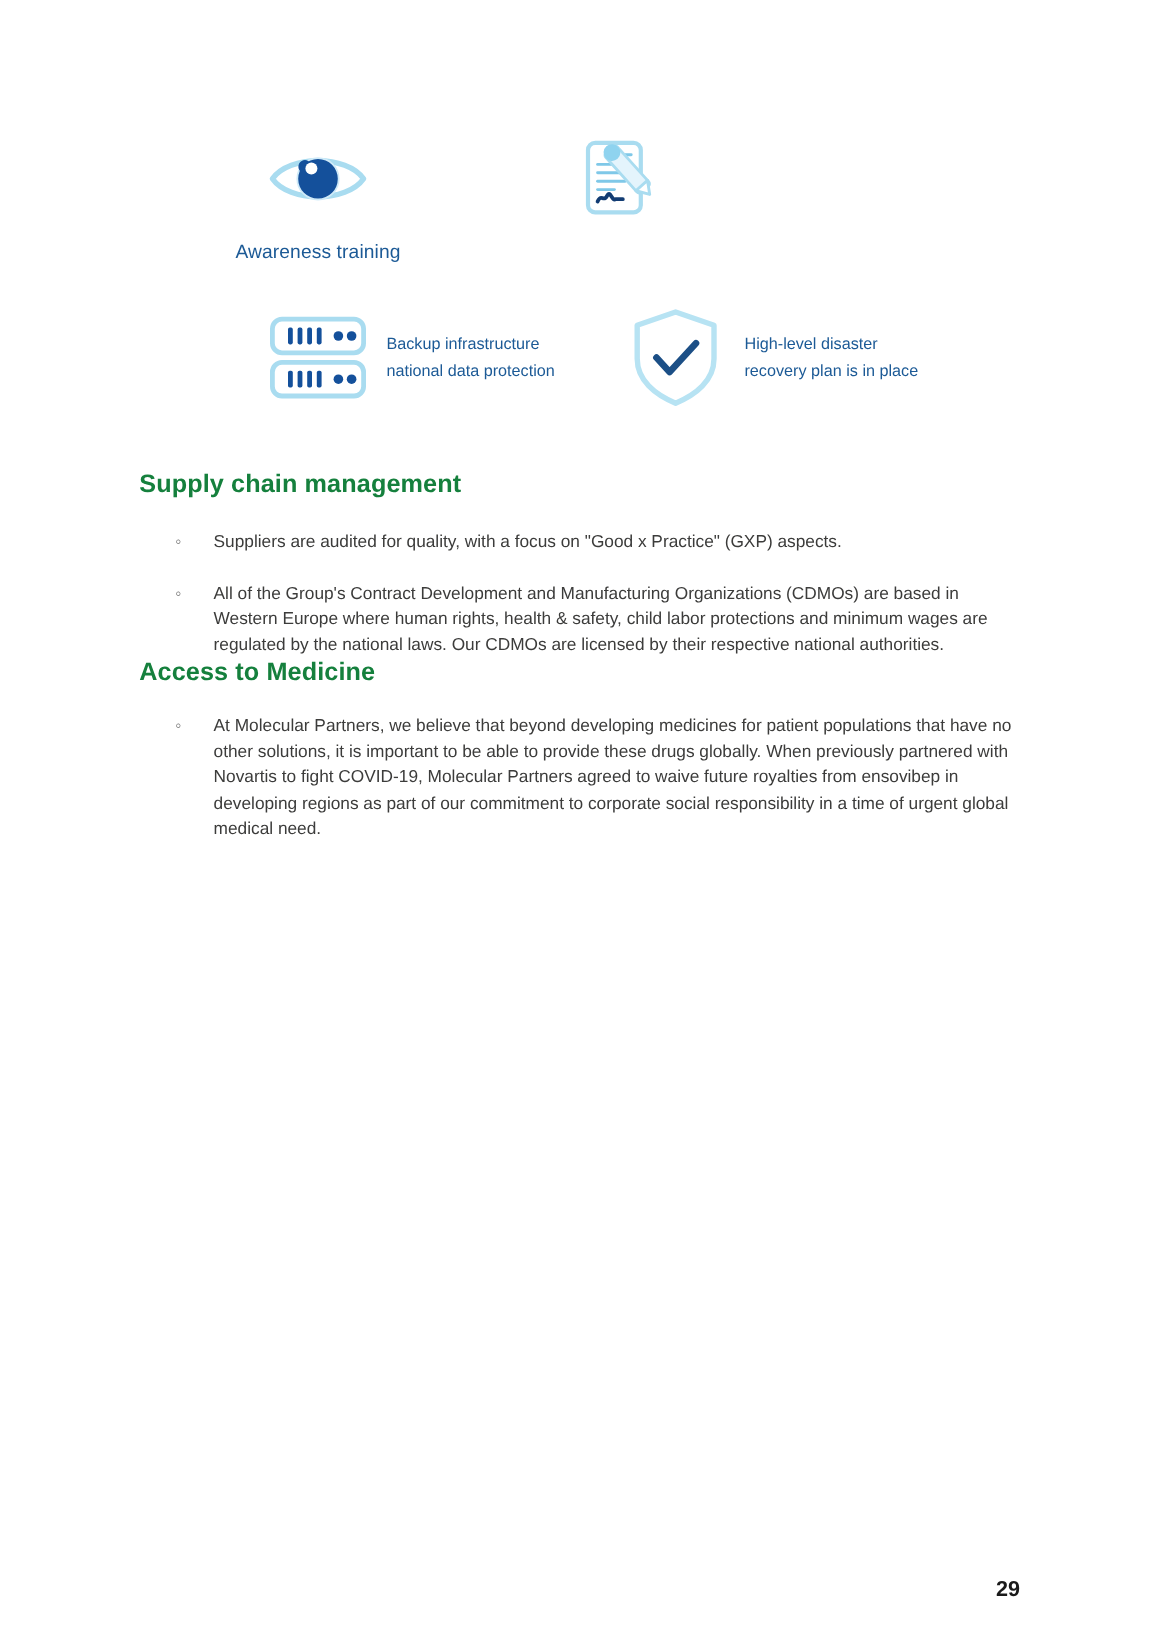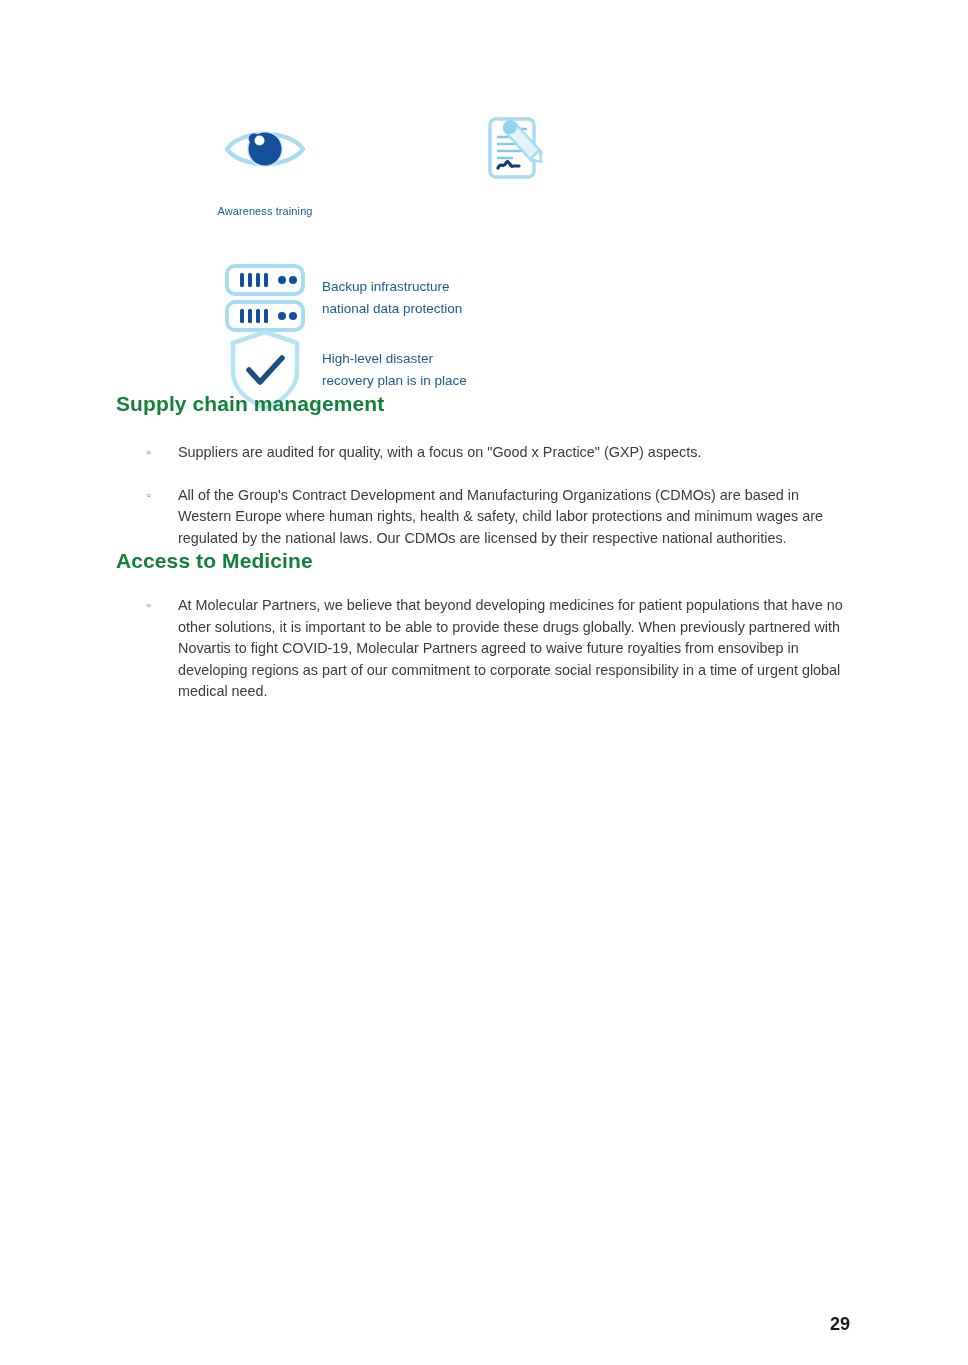--- a/index.html
+++ b/index.html
@@ -46,32 +46,31 @@
   .icon-art {
     height: 78px;
     display: flex;
     align-items: center;
     justify-content: center;
   }
   .icon-caption {
     margin-top: 12px;
     text-align: center;
     color: #1c5a96;
-    font-size: 11px;
+    font-size: 16px;
     line-height: 22px;
     font-weight: 400;
     letter-spacing: 0.1px;
   }
 
   .icon-row-2 {
     display: flex;
     align-items: flex-start;
     padding-left: 222px;
     margin-top: 40px;
-    flex-direction: column;
   }
   .inline-cell {
     display: flex;
     align-items: center;
   }
   .inline-cell .icon-art {
     height: 72px;
     width: 86px;
   }
   .inline-caption {

